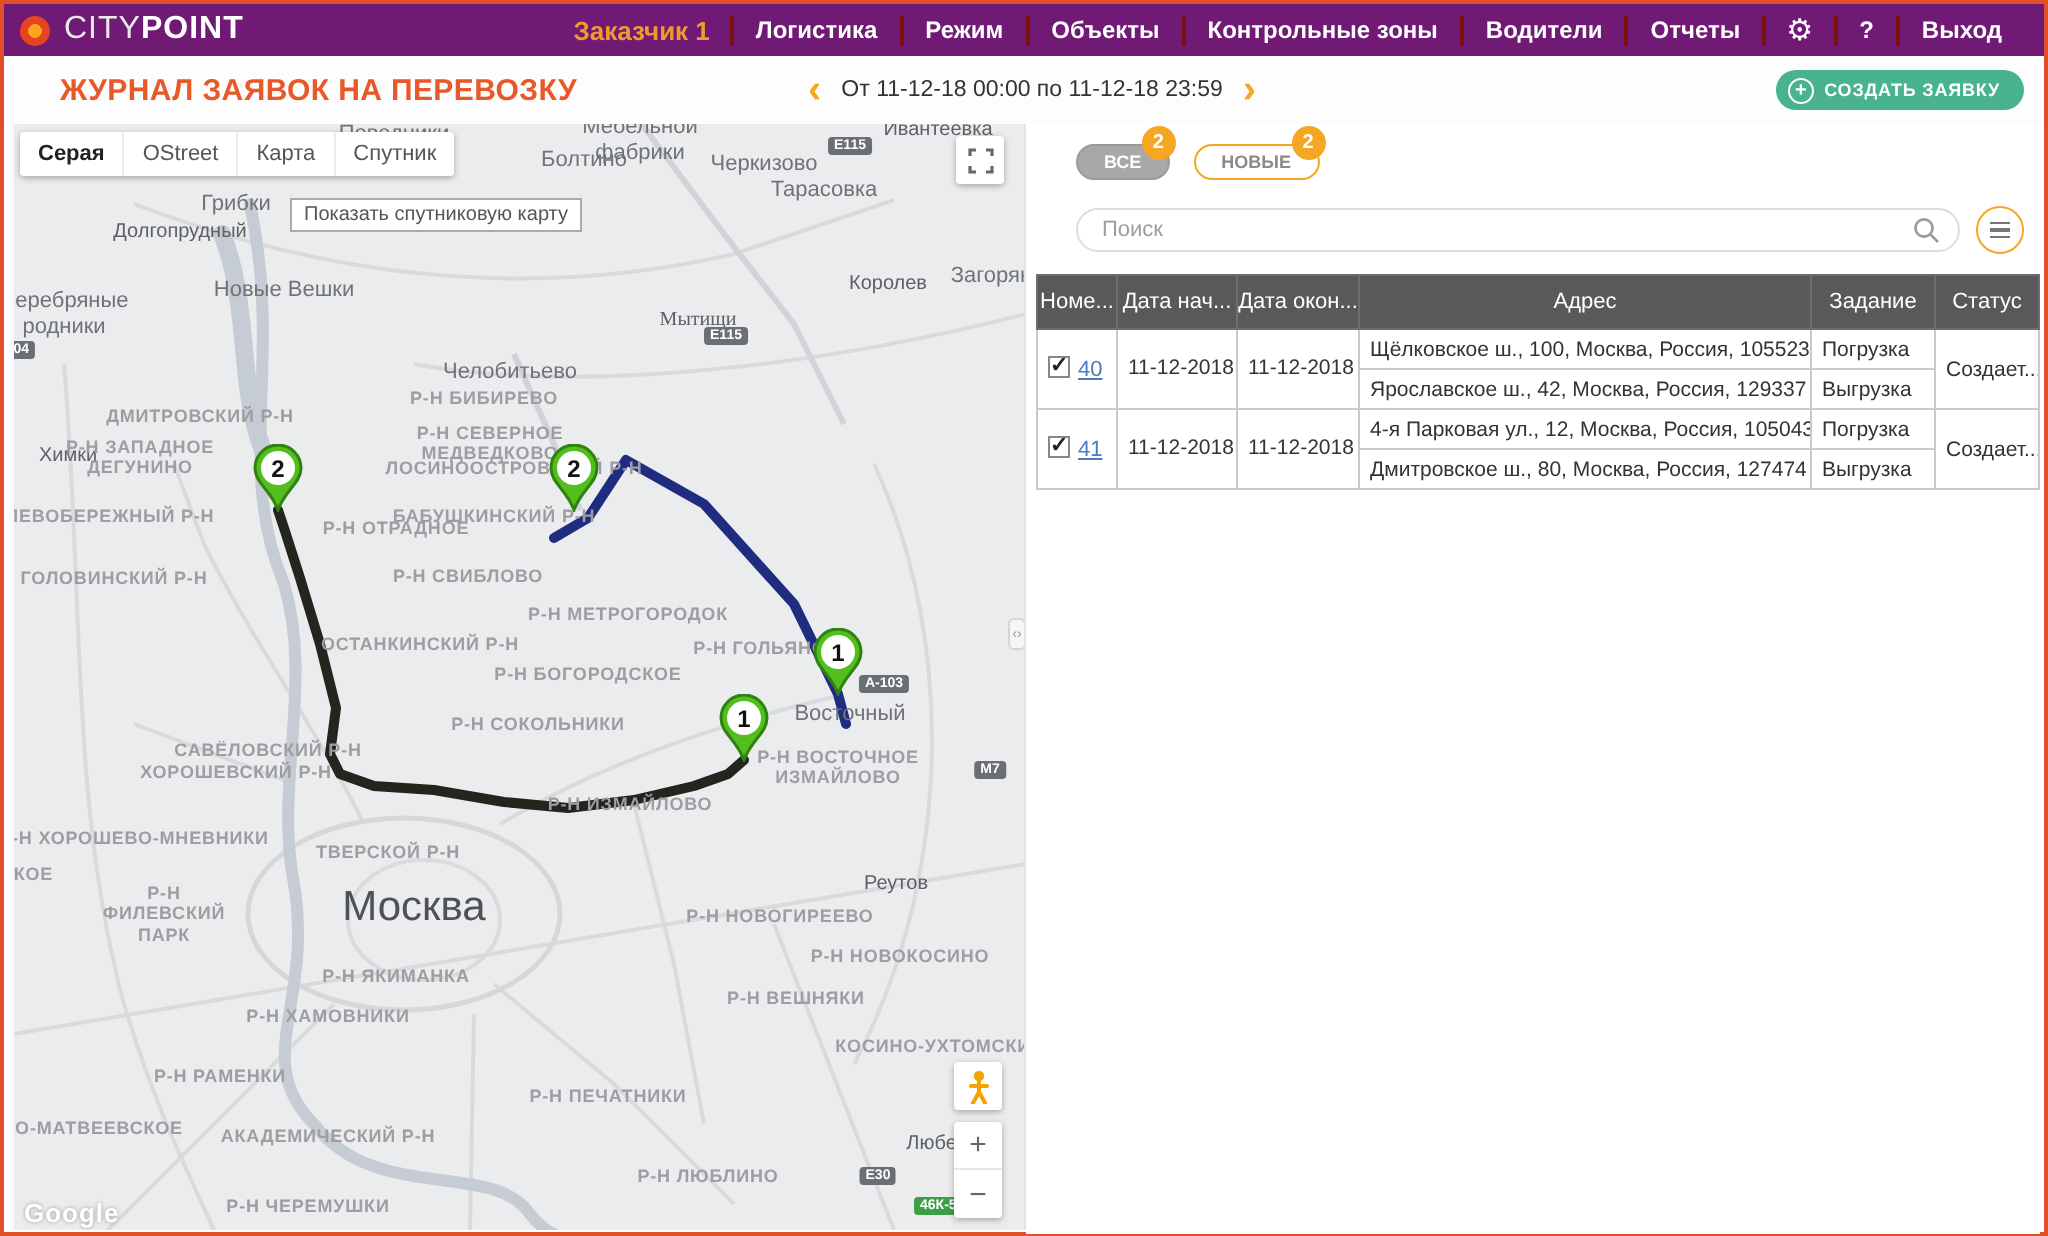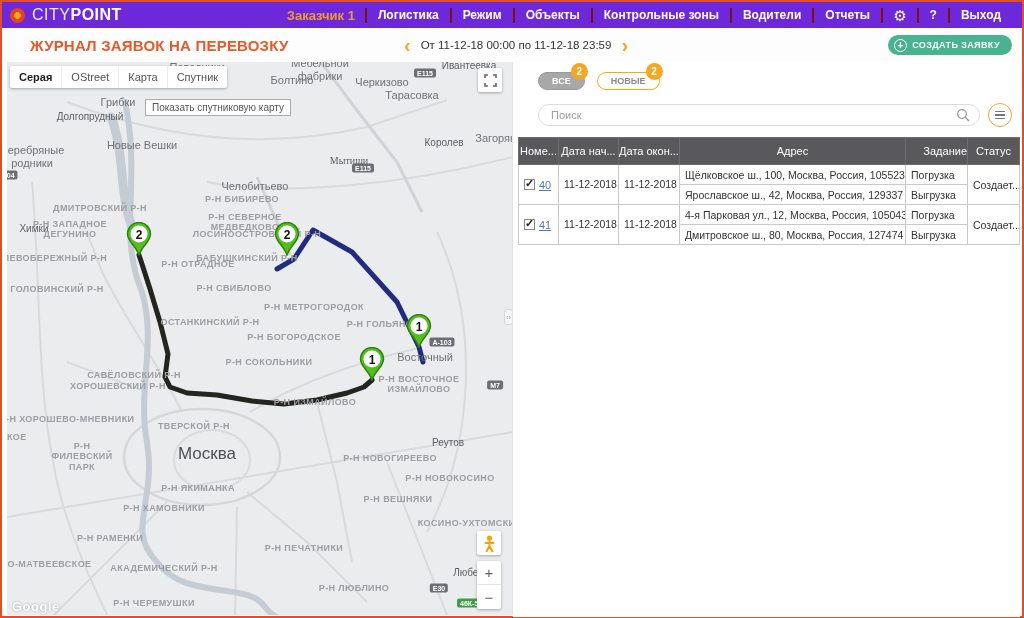--- a/index.html
+++ b/index.html
@@ -1,20 +1,20 @@
 <!DOCTYPE html>
 <html><head>
 <meta charset="utf-8">
 <style>
   * { margin:0; padding:0; box-sizing:border-box; }
   html,body { width:1024px; height:618px; font-family:"Liberation Sans", sans-serif; background:#fff; overflow:hidden; }
   .frame { width:1024px; height:618px; border:2px solid #e04f28; background:#fff; position:relative; }
 
   
-  .topbar { height:26px; background:#6d28d9; display:flex; align-items:center; padding:0 10px 0 8px; }
+  .topbar { height:26px; background:#701a75; display:flex; align-items:center; padding:0 10px 0 8px; }
   .logo { display:flex; align-items:center; gap:7px; }
   .logo-dot { width:15px; height:15px; border-radius:50%; background:radial-gradient(circle at 50% 50%, #f7a61b 0 32%, #e8431f 33% 85%, #a82c12 86%); }
   .brand { font-size:16px; letter-spacing:.5px; color:#e9e9e9; }
   .brand b { color:#ffffff; font-weight:800; }
   .topnav { margin-left:auto; display:flex; align-items:center; height:100%; }
   .user { color:#f09a2e; font-weight:bold; font-size:13px; margin-right:10px; }
   .nav-sep { width:2px; height:15px; background:#7d120c; }
   .nav-item { color:#fff; font-weight:bold; font-size:12px; padding:0 11px; cursor:pointer; white-space:nowrap; }
   .gear { font-size:15px; line-height:1; padding:0 10px; color:#fff; cursor:pointer; }
 
@@ -30,21 +30,21 @@
   
   .content { display:flex; height:555px; padding:0 4px 0 5px; }
 
   
   .map { position:relative; width:506px; height:553px; background:#ebecee; overflow:hidden; flex:none; border-right:1px solid #e2e2e2; }
   .map svg.base { position:absolute; left:0; top:0; }
   .mlabel { position:absolute; transform:translate(-50%,-50%); font-size:9px; color:#9d9da2; letter-spacing:.4px; font-weight:bold; text-align:center; white-space:nowrap; pointer-events:none; }
   .mlabel.wrap { white-space:normal; line-height:1.15; }
   .mlabel.town { font-size:11px; color:#6f7277; font-weight:normal; letter-spacing:0; }
   .mlabel.city { font-size:10px; color:#5d6065; font-weight:normal; letter-spacing:0; }
-  .mlabel.capital { font-size:17px; color:#4e5156; font-weight:normal; letter-spacing:0; }
+  .mlabel.capital { font-size:21px; color:#4e5156; font-weight:normal; letter-spacing:0; }
   .badge { position:absolute; transform:translate(-50%,-50%); background:#6b6f74; color:#fff; font-size:7px; font-weight:bold; padding:1px 3px; border-radius:2px; white-space:nowrap; }
   .badge.green { background:#3d9e47; }
   .marker { position:absolute; width:26px; height:34px; }
   .maptypes { position:absolute; left:3px; top:4px; background:#fff; border-radius:2px; box-shadow:0 1px 3px rgba(0,0,0,.3); display:flex; align-items:center; height:22px; z-index:30; }
   .maptype { font-size:11px; color:#555; padding:0 9px; border-right:1px solid #ececec; cursor:pointer; line-height:22px; white-space:nowrap; }
   .maptype:last-child { border-right:none; }
   .maptype.active { font-weight:bold; color:#222; }
   .map-tooltip { position:absolute; left:138px; top:37px; background:#fff; border:1px solid #ababab; font-size:10px; color:#555; padding:2px 6px; z-index:30; white-space:nowrap; }
   .fullscreen { position:absolute; right:10px; top:6px; width:24px; height:24px; background:#fff; border-radius:2px; box-shadow:0 1px 3px rgba(0,0,0,.3); z-index:30; display:flex; align-items:center; justify-content:center; cursor:pointer; }
   .pegman { position:absolute; right:11px; top:469px; width:24px; height:24px; background:#fff; border-radius:2px; box-shadow:0 1px 3px rgba(0,0,0,.3); z-index:30; display:flex; align-items:center; justify-content:center; cursor:pointer; }
@@ -320,21 +320,21 @@
           </div>
       </div>
 
       <table class="orders">
         <thead>
             <tr id="thead-row">
               <th style="width: 40px;">Номе...</th>
               <th style="width: 60px;">Дата нач...</th>
               <th style="width: 61px;">Дата окон...</th>
               <th style="width: 226px;">Адрес</th>
-              <th style="width: 62px; text-align: right;">Задание</th>
+              <th style="width: 62px;">Задание</th>
               <th style="width: 52px;">Статус</th>
             </tr>
           </thead>
         <tbody id="tbody">
             <tr>
               <td class="c-no" rowspan="2"><span class="cbx"></span><a class="rowlink">40</a></td>
               <td class="c-date" rowspan="2">11-12-2018 09:00</td>
               <td class="c-date" rowspan="2">11-12-2018 23:00</td>
               <td class="c-addr">Щёлковское ш., 100, Москва, Россия, 105523</td>
               <td class="c-task">Погрузка</td>

